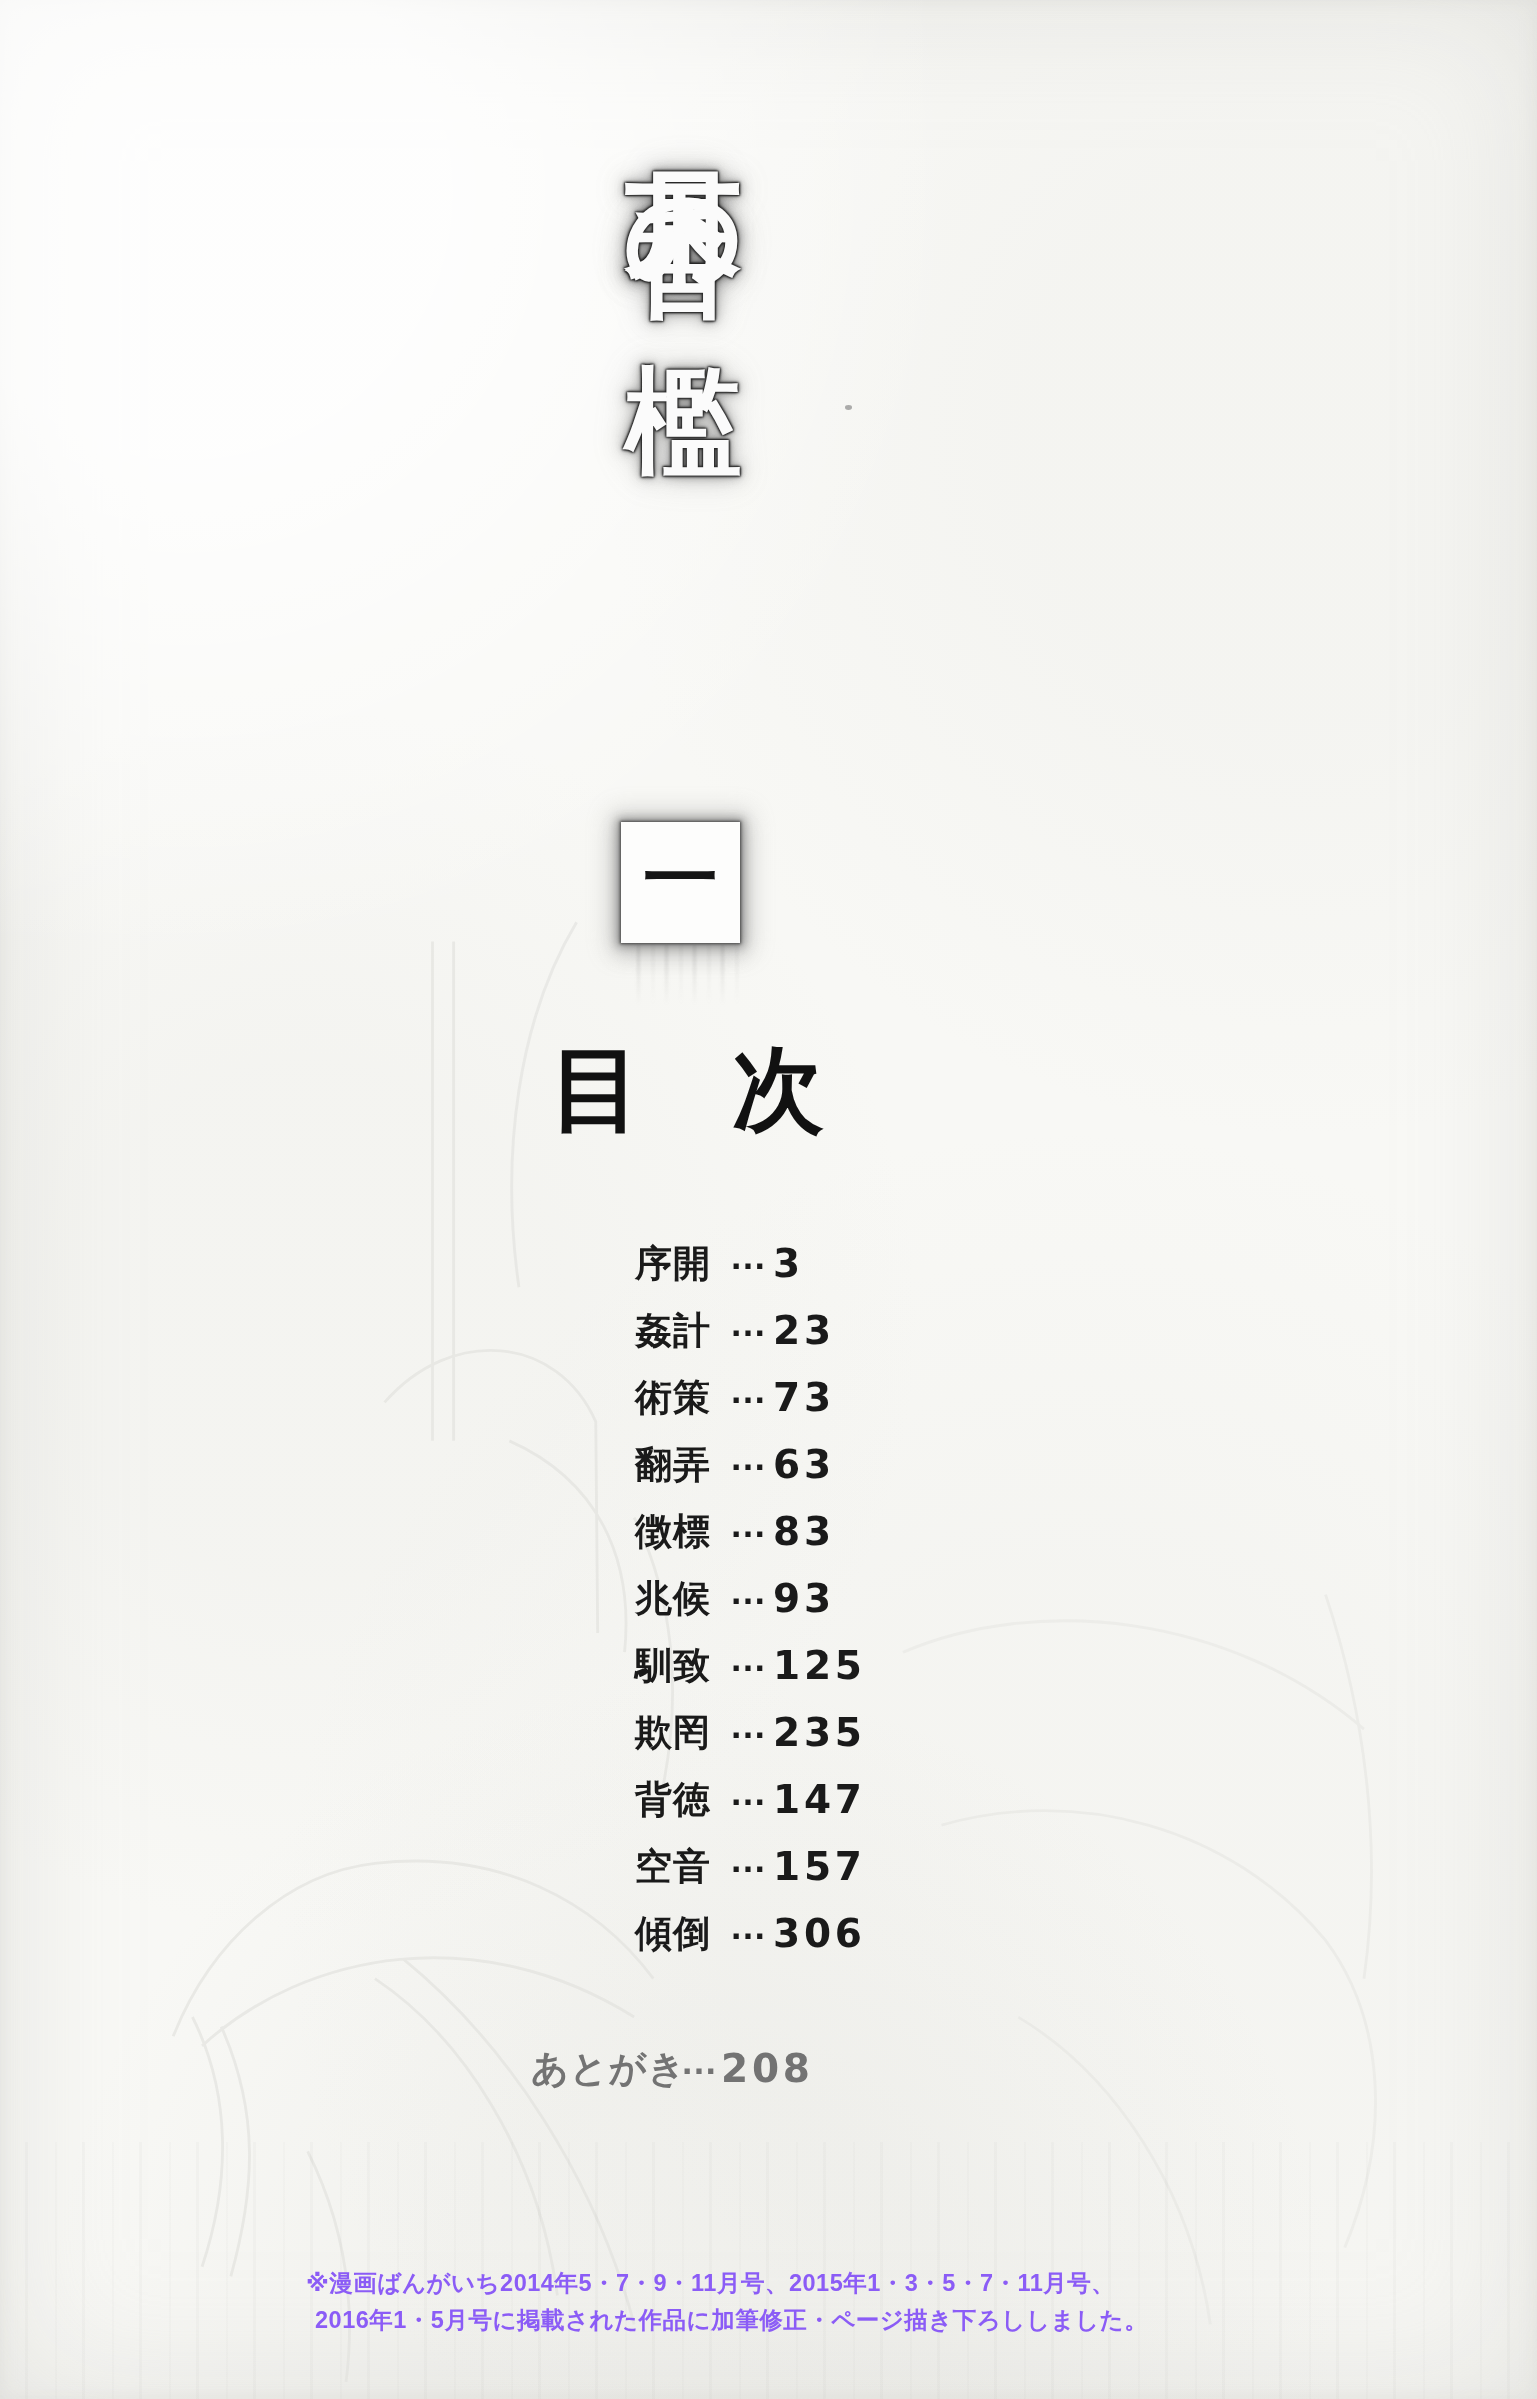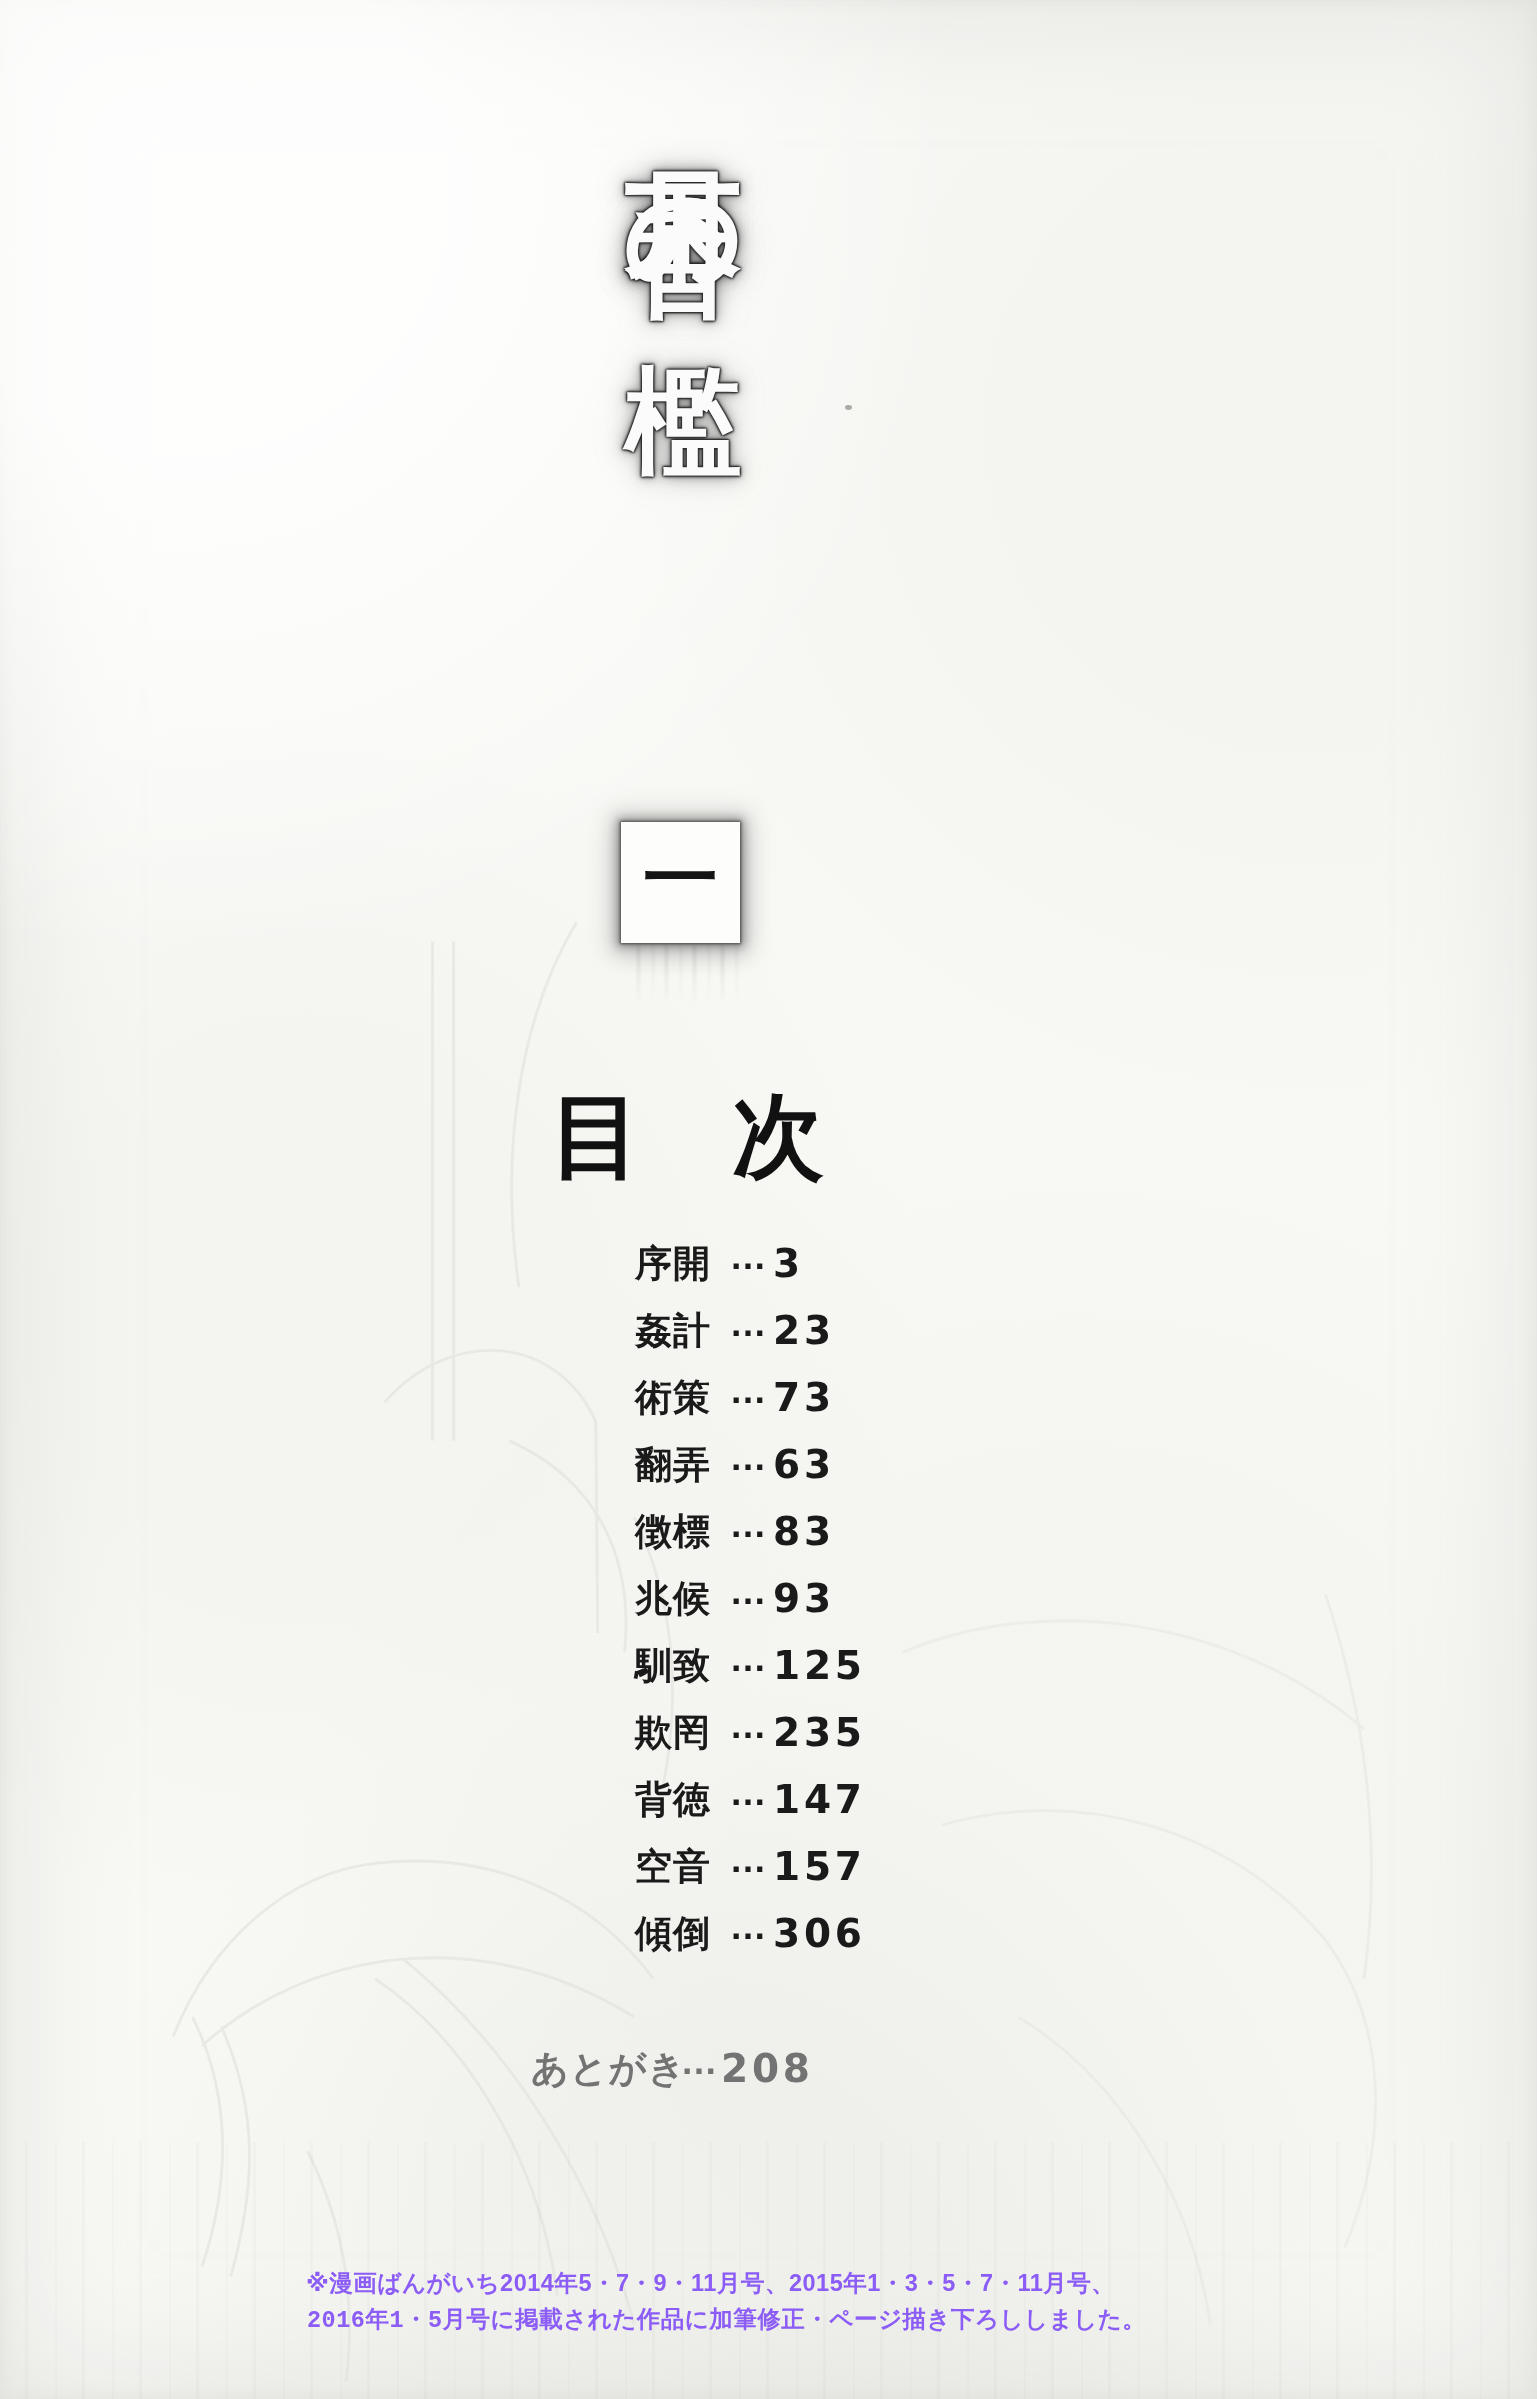--- a/index.html
+++ b/index.html
@@ -78,21 +78,21 @@
     filter:blur(1.4px);
     -webkit-mask-image:linear-gradient(180deg,#000, transparent);
     mask-image:linear-gradient(180deg,#000, transparent);
   }
   .ink-speck{
     position:absolute;left:845px;top:405px;width:6.7px;height:4.8px;
     background:rgba(110,110,110,0.55);border-radius:50%;
   }
   
   .toc-heading{
-    position:absolute;left:550px;top:1091px;
+    position:absolute;left:550px;top:1044px;
     font-family:"Liberation Serif","DejaVu Serif",serif;
     font-weight:700;font-size:92px;line-height:1;
     letter-spacing:90px;white-space:nowrap;
     color:#111;
   }
   
   .toc-list{
     position:absolute;left:589px;top:1230px;width:403px;
     color:#1a1a1a;
   }
@@ -114,21 +114,21 @@
     position:absolute;left:531px;top:2035px;width:461px;
     display:grid;grid-template-columns:146px 44px auto;
     align-items:center;height:67px;color:#737373;
   }
   
   .publication-note{
     position:absolute;left:306px;top:2265px;width:961px;
     color:#8b5cf6;font-weight:700;font-size:23.5px;line-height:37px;
     letter-spacing:0.5px;white-space:nowrap;
   }
-  .publication-note .line2{margin-left:1px;font-family:Liberation Mono, monospace;}
+  .publication-note .line2{margin-left:9px;}
 </style>
 </head>
 <body>
 
 <div class="page">
 
   <div class="paper-texture"></div>
 
   <svg class="decor" style="left:58px;top:903px;" width="653" height="1479" viewBox="0 0 680 1540">
     <g fill="none" stroke="#e2e2de" stroke-width="3" opacity="0.65">

